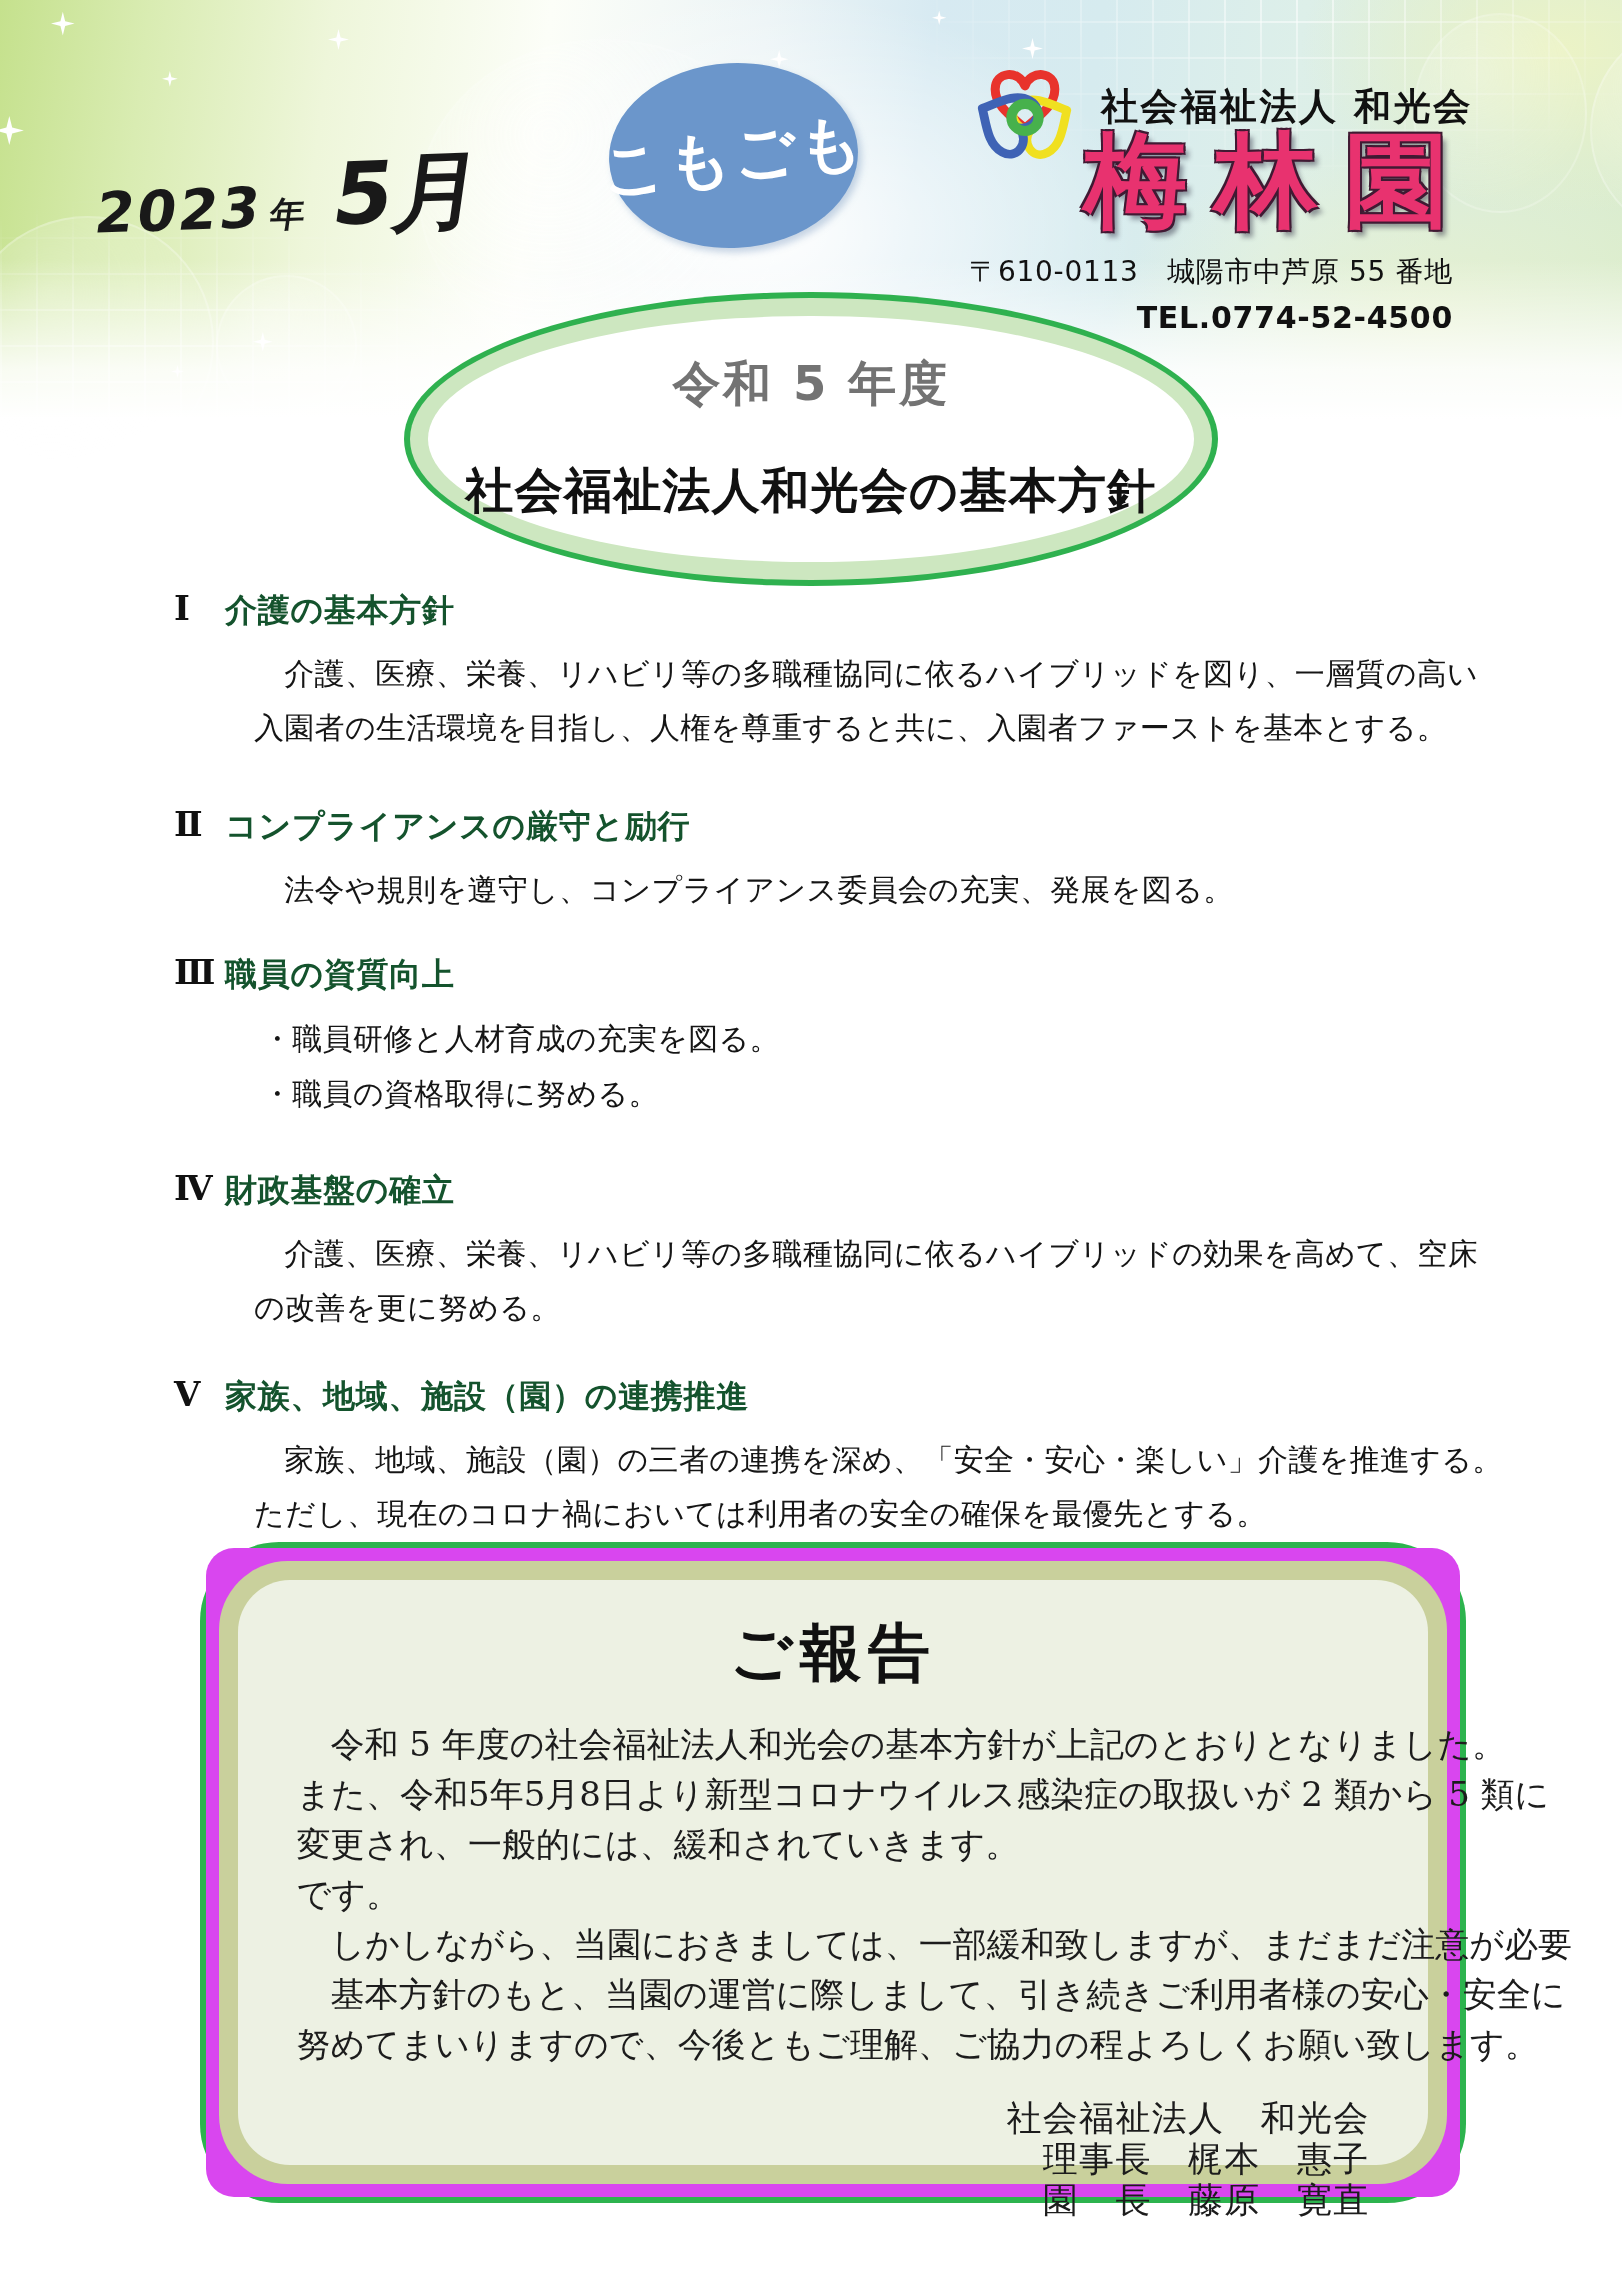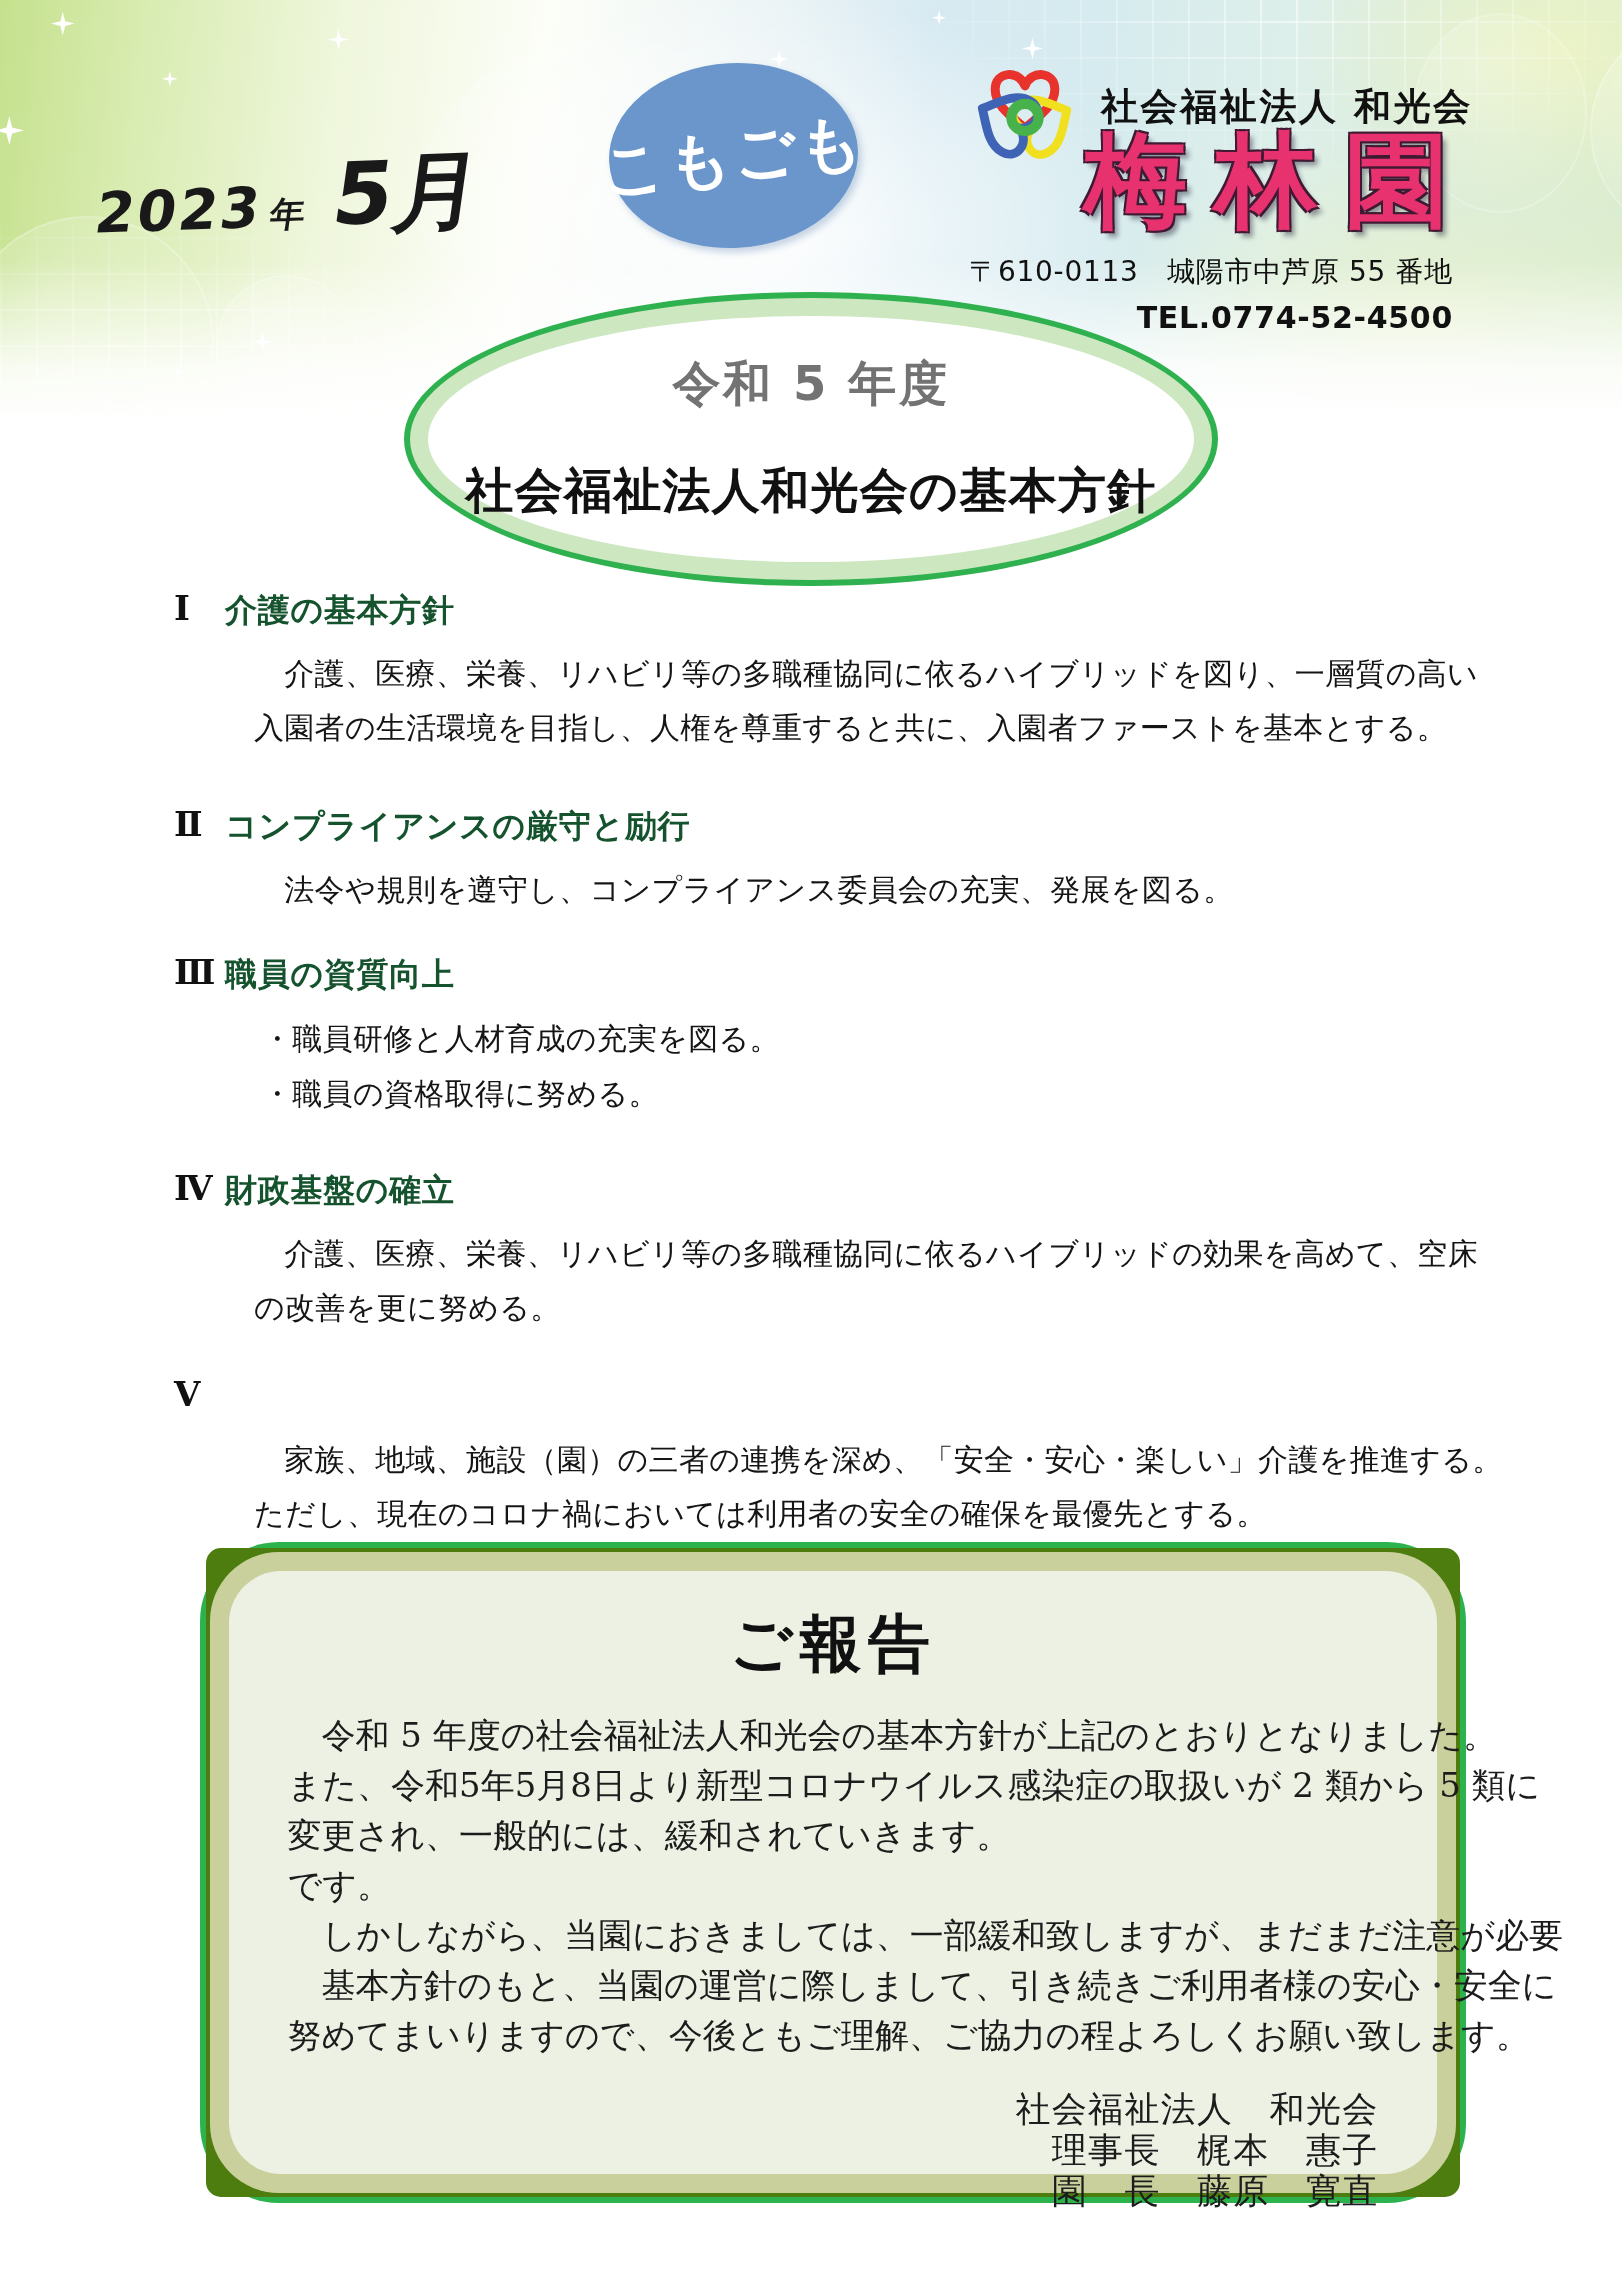--- a/index.html
+++ b/index.html
@@ -92,21 +92,21 @@
   }
   .sec-title{position:absolute;left:225px;top:1.3px;font-size:32px;font-weight:700;color:#14532d;letter-spacing:0.7px;white-space:nowrap;}
   .sec-body{margin:15.7px 170px 0 254px;font-size:30px;line-height:54px;color:#151515;letter-spacing:0.3px;}
   .sec-body div{white-space:nowrap;}
   .sec-body.bullets{margin-left:262px;line-height:55px;}
   
   .report-outer{
     position:absolute;left:200px;top:1542px;width:1266px;height:661px;box-sizing:border-box;
     background:#2db34e;border-radius:79px;padding:5.9px;
   }
-  .report-white{background:#4d7c0f;border-radius:15px;padding:4px;width:100%;height:100%;box-sizing:border-box;}
+  .report-white{background:#d946ef;border-radius:28px;padding:13px;width:100%;height:100%;box-sizing:border-box;}
   .report-khaki{background:#c9d09c;border-radius:69px;padding:19.6px;width:100%;height:100%;box-sizing:border-box;}
   .report-fill{
     background:#edf1e3;border-radius:52px;width:100%;height:100%;box-sizing:border-box;
     padding:31px 58px 0 58px;font-family:"DejaVu Serif","Liberation Serif",serif;color:#1c1c1c;
   }
   .report-heading{
     text-align:center;font-size:62px;font-weight:600;letter-spacing:6.5px;color:#111;margin-bottom:23.6px;
   }
   .report-paras{font-size:34px;line-height:50px;}
   .report-paras div{white-space:nowrap;}
@@ -210,20 +210,21 @@
     </div>
     <div class="sec-body">
       <div>　介護、医療、栄養、リハビリ等の多職種協同に依るハイブリッドの効果を高めて、空床</div>
       <div>の改善を更に努める。</div>
     </div>
   </div>
 
   <div class="section" style="top:1374px">
     <div class="sec-head">
       <span class="sec-numeral">Ⅴ</span>
+      <span class="sec-title">家族、地域、施設（園）の連携推進</span>
     </div>
     <div class="sec-body">
       <div>　家族、地域、施設（園）の三者の連携を深め、「安全・安心・楽しい」介護を推進する。</div>
       <div>ただし、現在のコロナ禍においては利用者の安全の確保を最優先とする。</div>
     </div>
   </div>
 
   <div class="report-outer">
     <div class="report-white">
       <div class="report-khaki">

